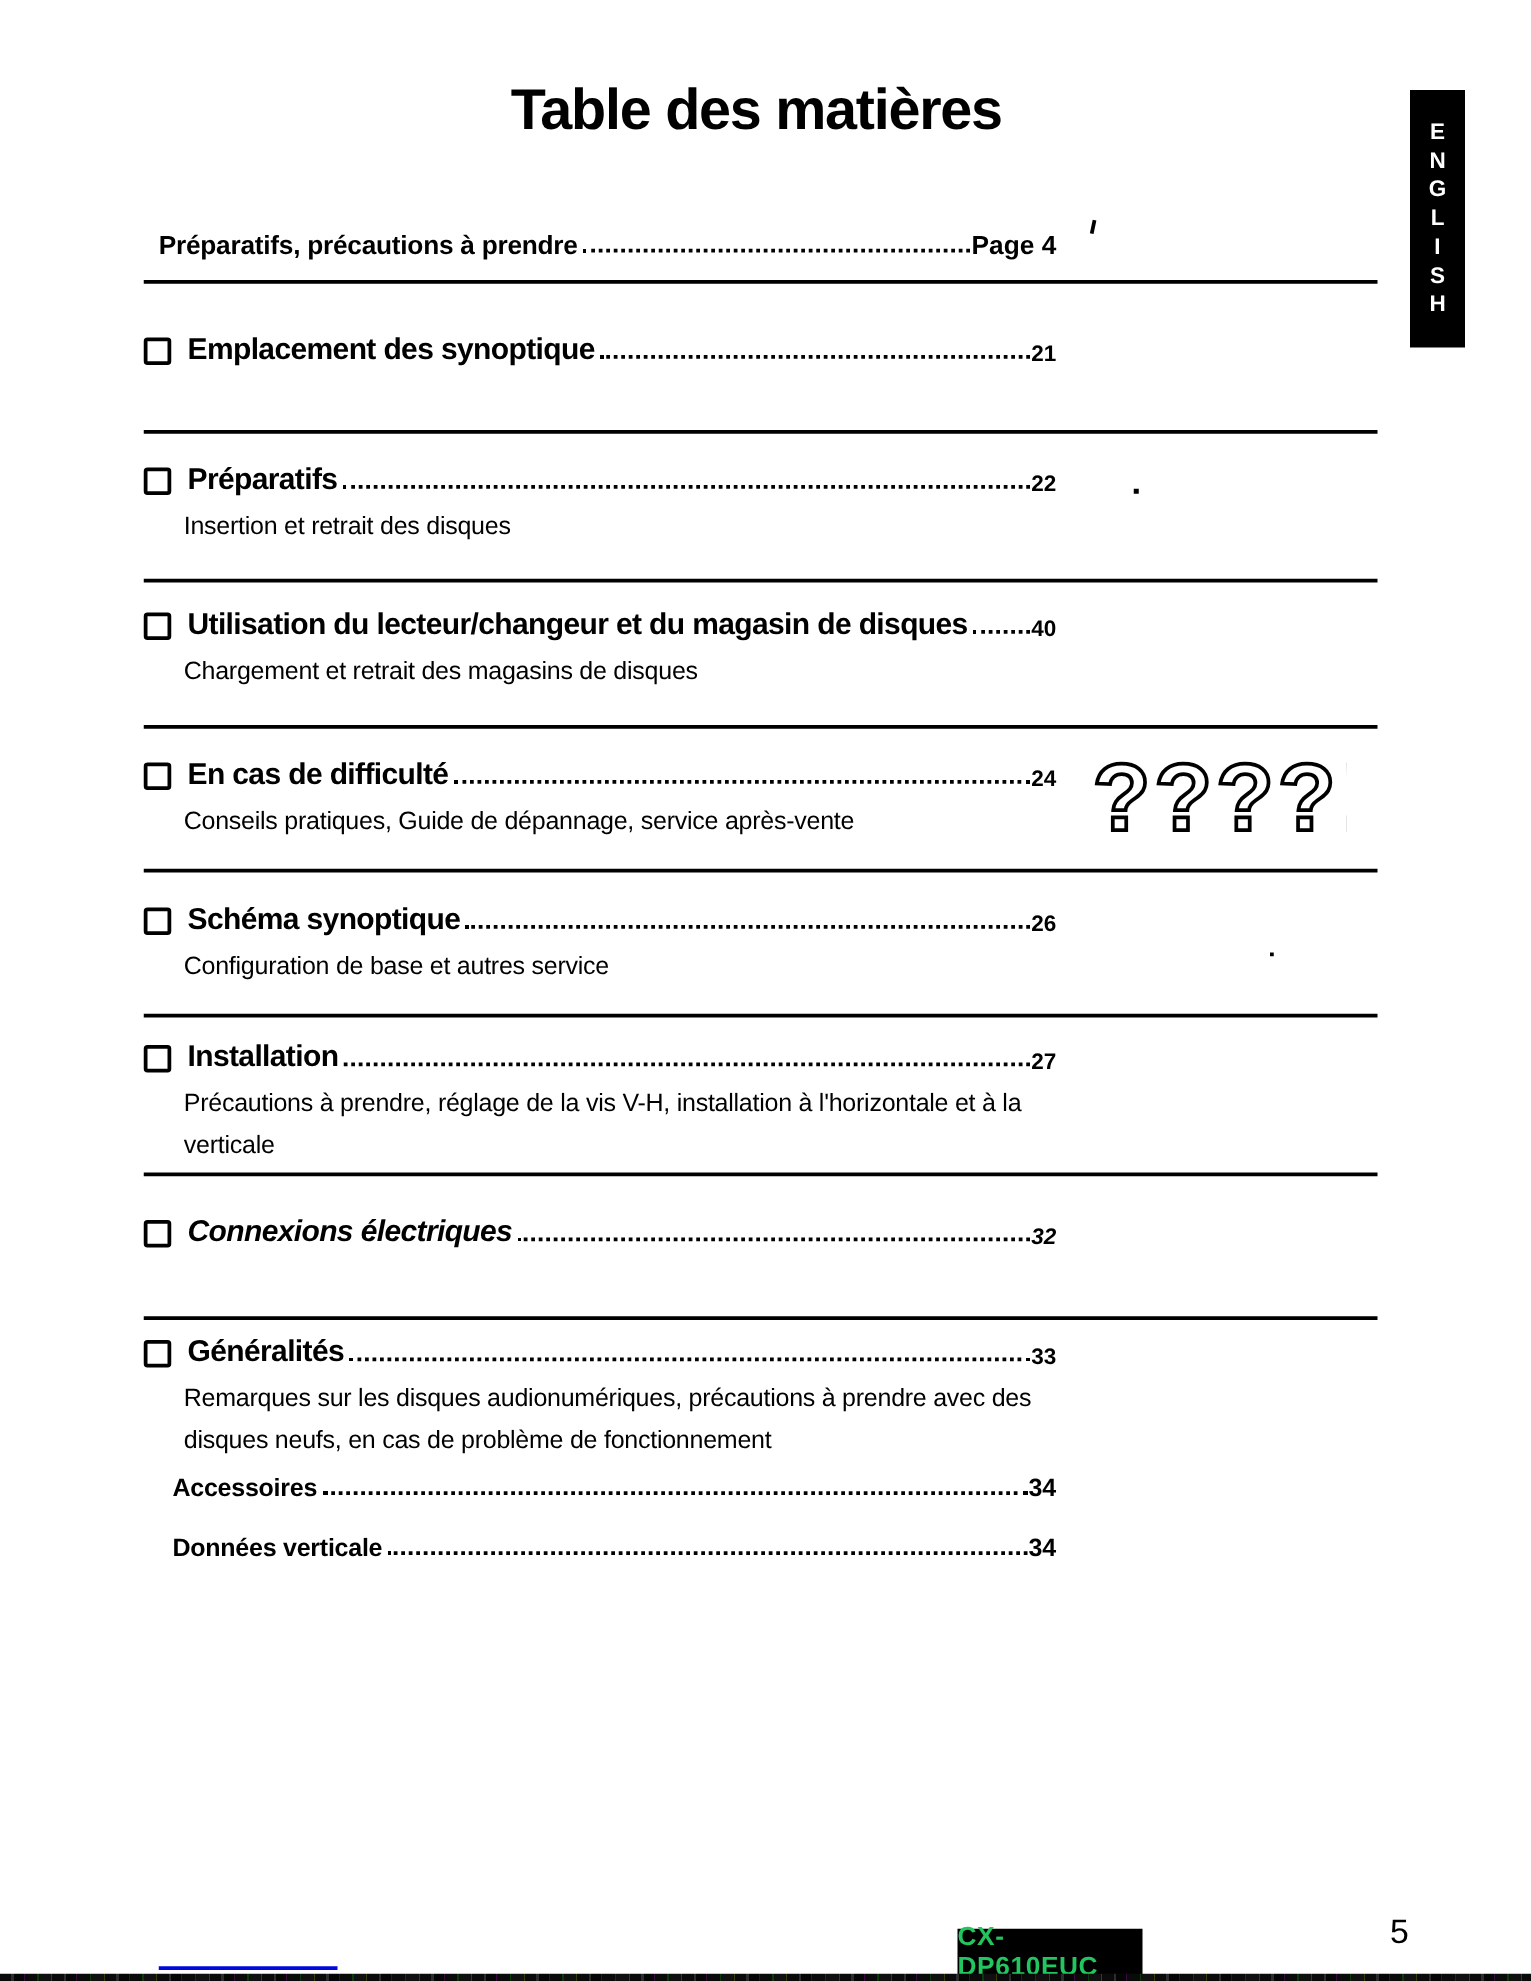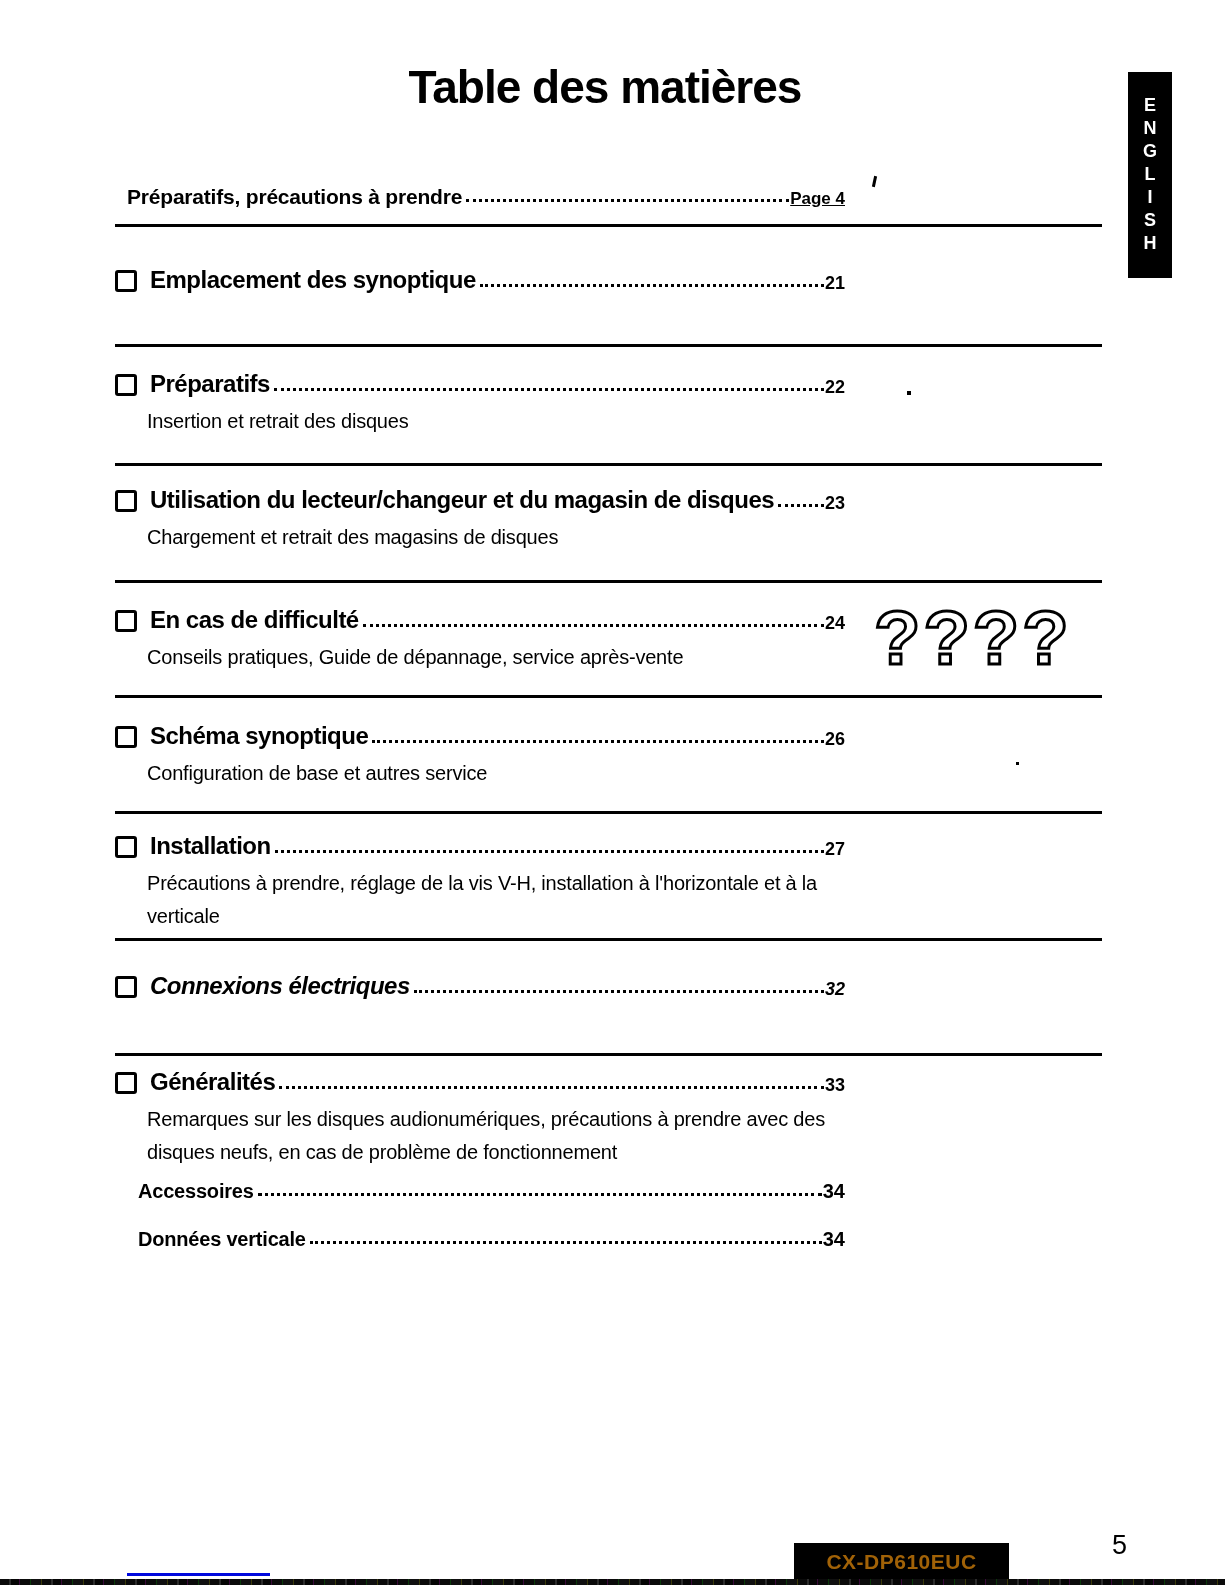--- a/index.html
+++ b/index.html
@@ -25,30 +25,30 @@
     align-self:flex-start;margin-top:4px;margin-right:13px;
   }
   .stitle{font-weight:bold;font-size:24px;letter-spacing:-0.5px;white-space:nowrap;}
   .intro .stitle{font-size:21px;letter-spacing:-0.2px;}
   .extra .stitle{font-size:20px;letter-spacing:-0.2px;}
   .leader{
     flex:1;min-width:12px;align-self:flex-end;
     border-bottom:3px dotted #000;margin:0 1px 7px 4px;
   }
   .pnum{font-weight:bold;font-size:18px;white-space:nowrap;}
-  .intro .pnum{font-size:17px;text-decoration:underline;}
+  .intro .pnum{font-size:21px;}
   .extra .pnum{font-size:20px;}
   .subtitle{
     margin:7px 0 0 32px;font-size:20px;line-height:33px;max-width:740px;
     letter-spacing:-0.2px;
   }
   .qmarks{position:absolute;left:872px;top:588px;}
   .model-badge{
-    position:absolute;left:794px;top:1543px;width:215px;height:37px;
-    background:#000;color:#a16207;display:flex;align-items:center;justify-content:center;
+    position:absolute;left:766px;top:1543px;width:148px;height:37px;
+    background:#000;color:#22c55e;display:flex;align-items:center;justify-content:center;
     font-size:21px;font-weight:bold;letter-spacing:0.5px;
   }
   .folio{position:absolute;left:1112px;top:1530px;font-size:27px;}
   .blue-line{position:absolute;left:127px;top:1573px;width:143px;height:3px;background:#0008dd;}
   .noise-band{
     position:absolute;left:0;top:1579px;width:1225px;height:6px;
     background:repeating-linear-gradient(90deg,
       #0a0a0a 0 9px,#2c2c2c 9px 11px,#050505 11px 19px,#3a0a3a 19px 20px,
       #0a0a0a 20px 30px,#0a3a0a 30px 31px,#101010 31px 41px,#3a3a0a 41px 42px);
   }
@@ -100,21 +100,21 @@
     <div class="subtitle">Insertion et retrait des disques</div>
   </div>
 
   <div class="rule" style="top:463px;"></div>
 
   <div class="entry" style="left:115px;top:486px;width:730px;">
     <div class="row">
       <span class="box"></span>
       <span class="stitle">Utilisation du lecteur/changeur et du magasin de disques</span>
       <span class="leader"></span>
-      <span class="pnum">23</span>
+      <span class="pnum">40</span>
     </div>
     <div class="subtitle">Chargement et retrait des magasins de disques</div>
   </div>
 
   <div class="rule" style="top:580px;"></div>
 
   <div class="entry" style="left:115px;top:606px;width:730px;">
     <div class="row">
       <span class="box"></span>
       <span class="stitle">En cas de difficulté</span>

